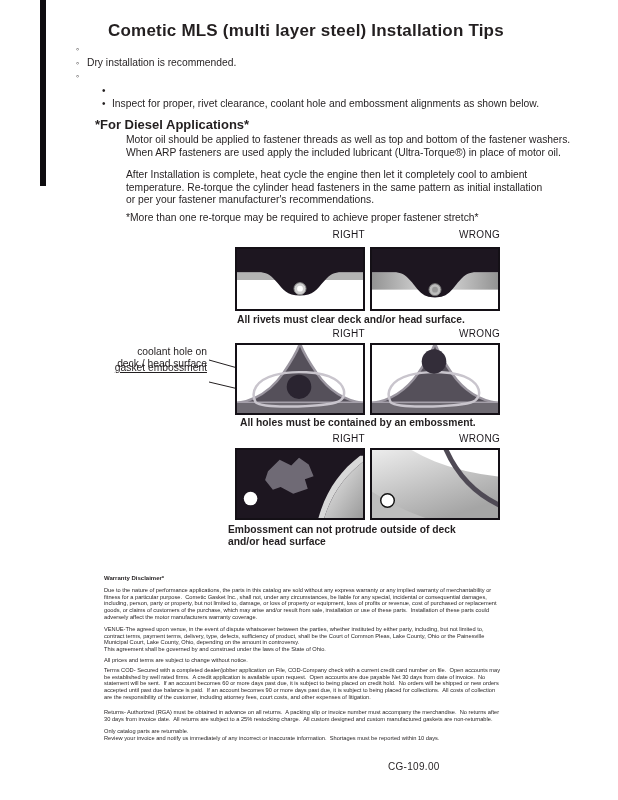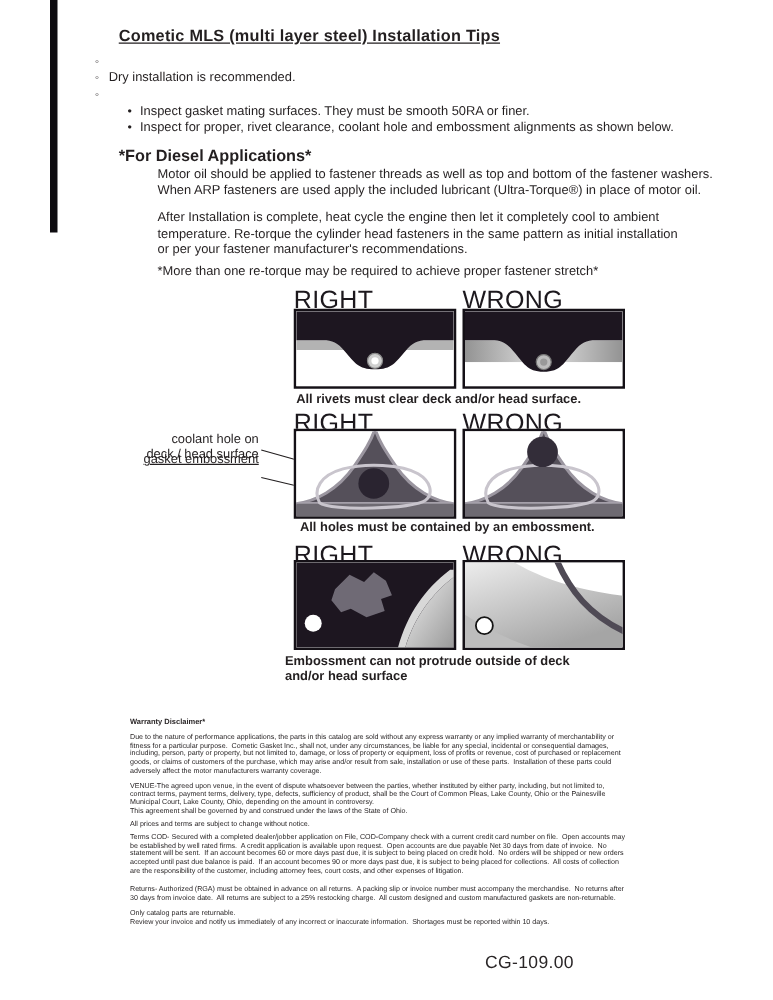--- a/index.html
+++ b/index.html
@@ -4,50 +4,50 @@
 <style>
   html,body{margin:0;padding:0;}
   body{
     width:618px;height:800px;position:relative;background:#ffffff;
     font-family:"Liberation Sans","DejaVu Sans",sans-serif;color:#231f20;
     overflow:hidden;
   }
   .abs{position:absolute;}
   .corner-bar{left:40px;top:0;width:6px;height:186px;background:#0e0c10;}
   .doc-title{
-    left:95px;top:21px;font-size:13px;font-weight:bold;
-    text-decoration:underline;letter-spacing:.2px;white-space:nowrap;
+    left:108px;top:21px;font-size:17px;font-weight:bold;
+    letter-spacing:.2px;white-space:nowrap;
   }
   .bullets{left:76px;top:43px;font-size:10.3px;line-height:13.2px;white-space:nowrap;}
   .b{display:flex;align-items:baseline;}
   .b .m{width:11px;font-size:9px;flex:0 0 11px;}
   .b.sub{padding-left:26px;}
   .b.sub .m{width:10px;flex:0 0 10px;font-size:10px;}
   .diesel-h{left:95px;top:117px;font-size:13px;font-weight:bold;}
   .para{left:95px;font-size:10.3px;line-height:12.7px;white-space:pre-wrap;width:470px;margin-left:31px;}
   .p1{top:134px;} .p2{top:169px;} .p3{top:212px;}
-  .dlabel{width:130px;text-align:left;font-size:20px;letter-spacing:.3px;color:#1c181d;}
+  .dlabel{width:130px;text-align:right;font-size:10px;letter-spacing:.3px;color:#1c181d;}
   .panel{width:130px;border:2px solid #141016;background:#fff;box-sizing:border-box;}
   .panel svg{display:block;width:100%;height:100%;}
   .r1{height:64px;top:247px;} .r2{height:72px;top:343px;} .r3{height:72px;top:448px;}
   .pl{left:235px;} .pr{left:370px;}
   .caption{font-size:10.3px;font-weight:bold;line-height:12px;white-space:pre-wrap;}
   .cap1{left:237px;top:314px;}
   .cap2{left:240px;top:417px;}
   .cap3{left:228px;top:524px;width:262px;}
   .sidelabels{left:40px;width:167px;text-align:right;font-size:10.3px;line-height:11.5px;}
   .sl1{top:346px;} .sl2{top:362px;text-decoration:underline;}
   .leader{left:208px;top:352px;width:92px;height:48px;pointer-events:none;}
   .warranty{left:104px;top:575px;width:462px;font-size:5.7px;line-height:6.8px;color:#2a2627;}
   .warranty .wh{font-weight:bold;font-size:6px;margin:0 0 0 0;}
   .warranty p{margin:0;white-space:pre-wrap;}
   .warranty .wp1{margin-top:5px;} .warranty .wp2{margin-top:5px;}
   .warranty .wp3{margin-top:4px;} .warranty .wp4{margin-top:3px;}
   .warranty .wp5{margin-top:8px;} .warranty .wp6{margin-top:6px;}
-  .docnum{left:388px;top:761px;font-size:14px;letter-spacing:.3px;color:#2a2627;}
+  .docnum{left:388px;top:761px;font-size:10px;letter-spacing:.3px;color:#2a2627;}
 </style>
 </head>
 <body>
 
 <div class="abs corner-bar"></div>
 
 <div class="abs doc-title">Cometic MLS (multi layer steel) Installation Tips</div>
 
 <div class="abs bullets">
   <div class="b">
@@ -55,21 +55,20 @@
   </div>
   <div class="b">
     <span class="m">◦</span>
     <span>Dry installation is recommended.</span>
   </div>
   <div class="b">
     <span class="m">◦</span>
   </div>
   <div class="b sub">
     <span class="m">•</span>
-    <span>Inspect gasket mating surfaces.  They must be smooth 50RA or finer.</span>
   </div>
   <div class="b sub">
     <span class="m">•</span>
     <span>Inspect for proper, rivet clearance, coolant hole and embossment alignments as shown below.</span>
   </div>
 </div>
 
 <div class="abs diesel-h">*For Diesel Applications*</div>
 <div class="abs para p1">Motor oil should be applied to fastener threads as well as top and bottom of the fastener washers.
 When ARP fasteners are used apply the included lubricant (Ultra-Torque®) in place of motor oil.</div>

